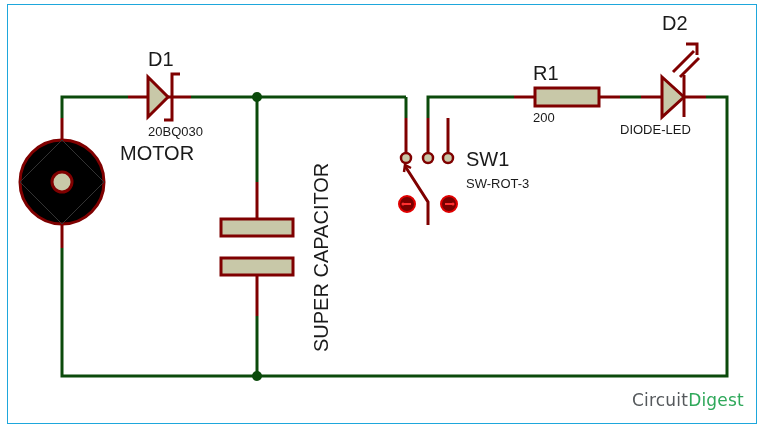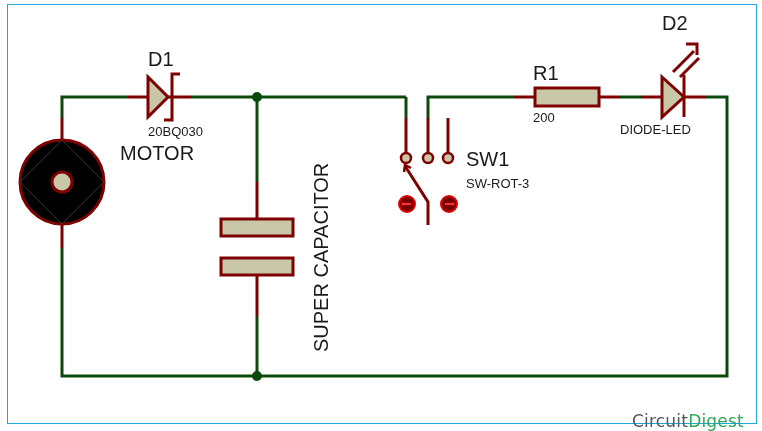--- a/index.html
+++ b/index.html
@@ -1,20 +1,20 @@
 <!DOCTYPE html>
 <html><head>
 <meta charset="utf-8">
 <style>
   html, body { margin:0; padding:0; background:#ffffff; }
   body { width:762px; height:431px; position:relative; overflow:hidden; font-family:"Liberation Sans", sans-serif; }
   #frame { position:absolute; left:7px; top:4px; width:750px; height:420px; border:1px solid #1ea7dc; border-right-width:1px; box-sizing:border-box; }
   svg { position:absolute; left:0; top:0; }
   .lbl { font-family:"Liberation Sans", sans-serif; fill:#1a1a1a; }
-  .brand { position:absolute; left:632px; top:411px; font-family:"DejaVu Sans", sans-serif; font-size:17px; letter-spacing:0.2px;text-align:right; }
+  .brand { position:absolute; left:632px; top:390px; font-family:"DejaVu Sans", sans-serif; font-size:17px; letter-spacing:0.2px;text-align:right; }
   .brand .a { color:#55595c; }
   .brand .b { color:#2fa85a; }
 </style>
 </head>
 <body>
 
 <div id="frame"></div>
 
 <svg width="762" height="431" viewBox="0 0 762 431">
 

